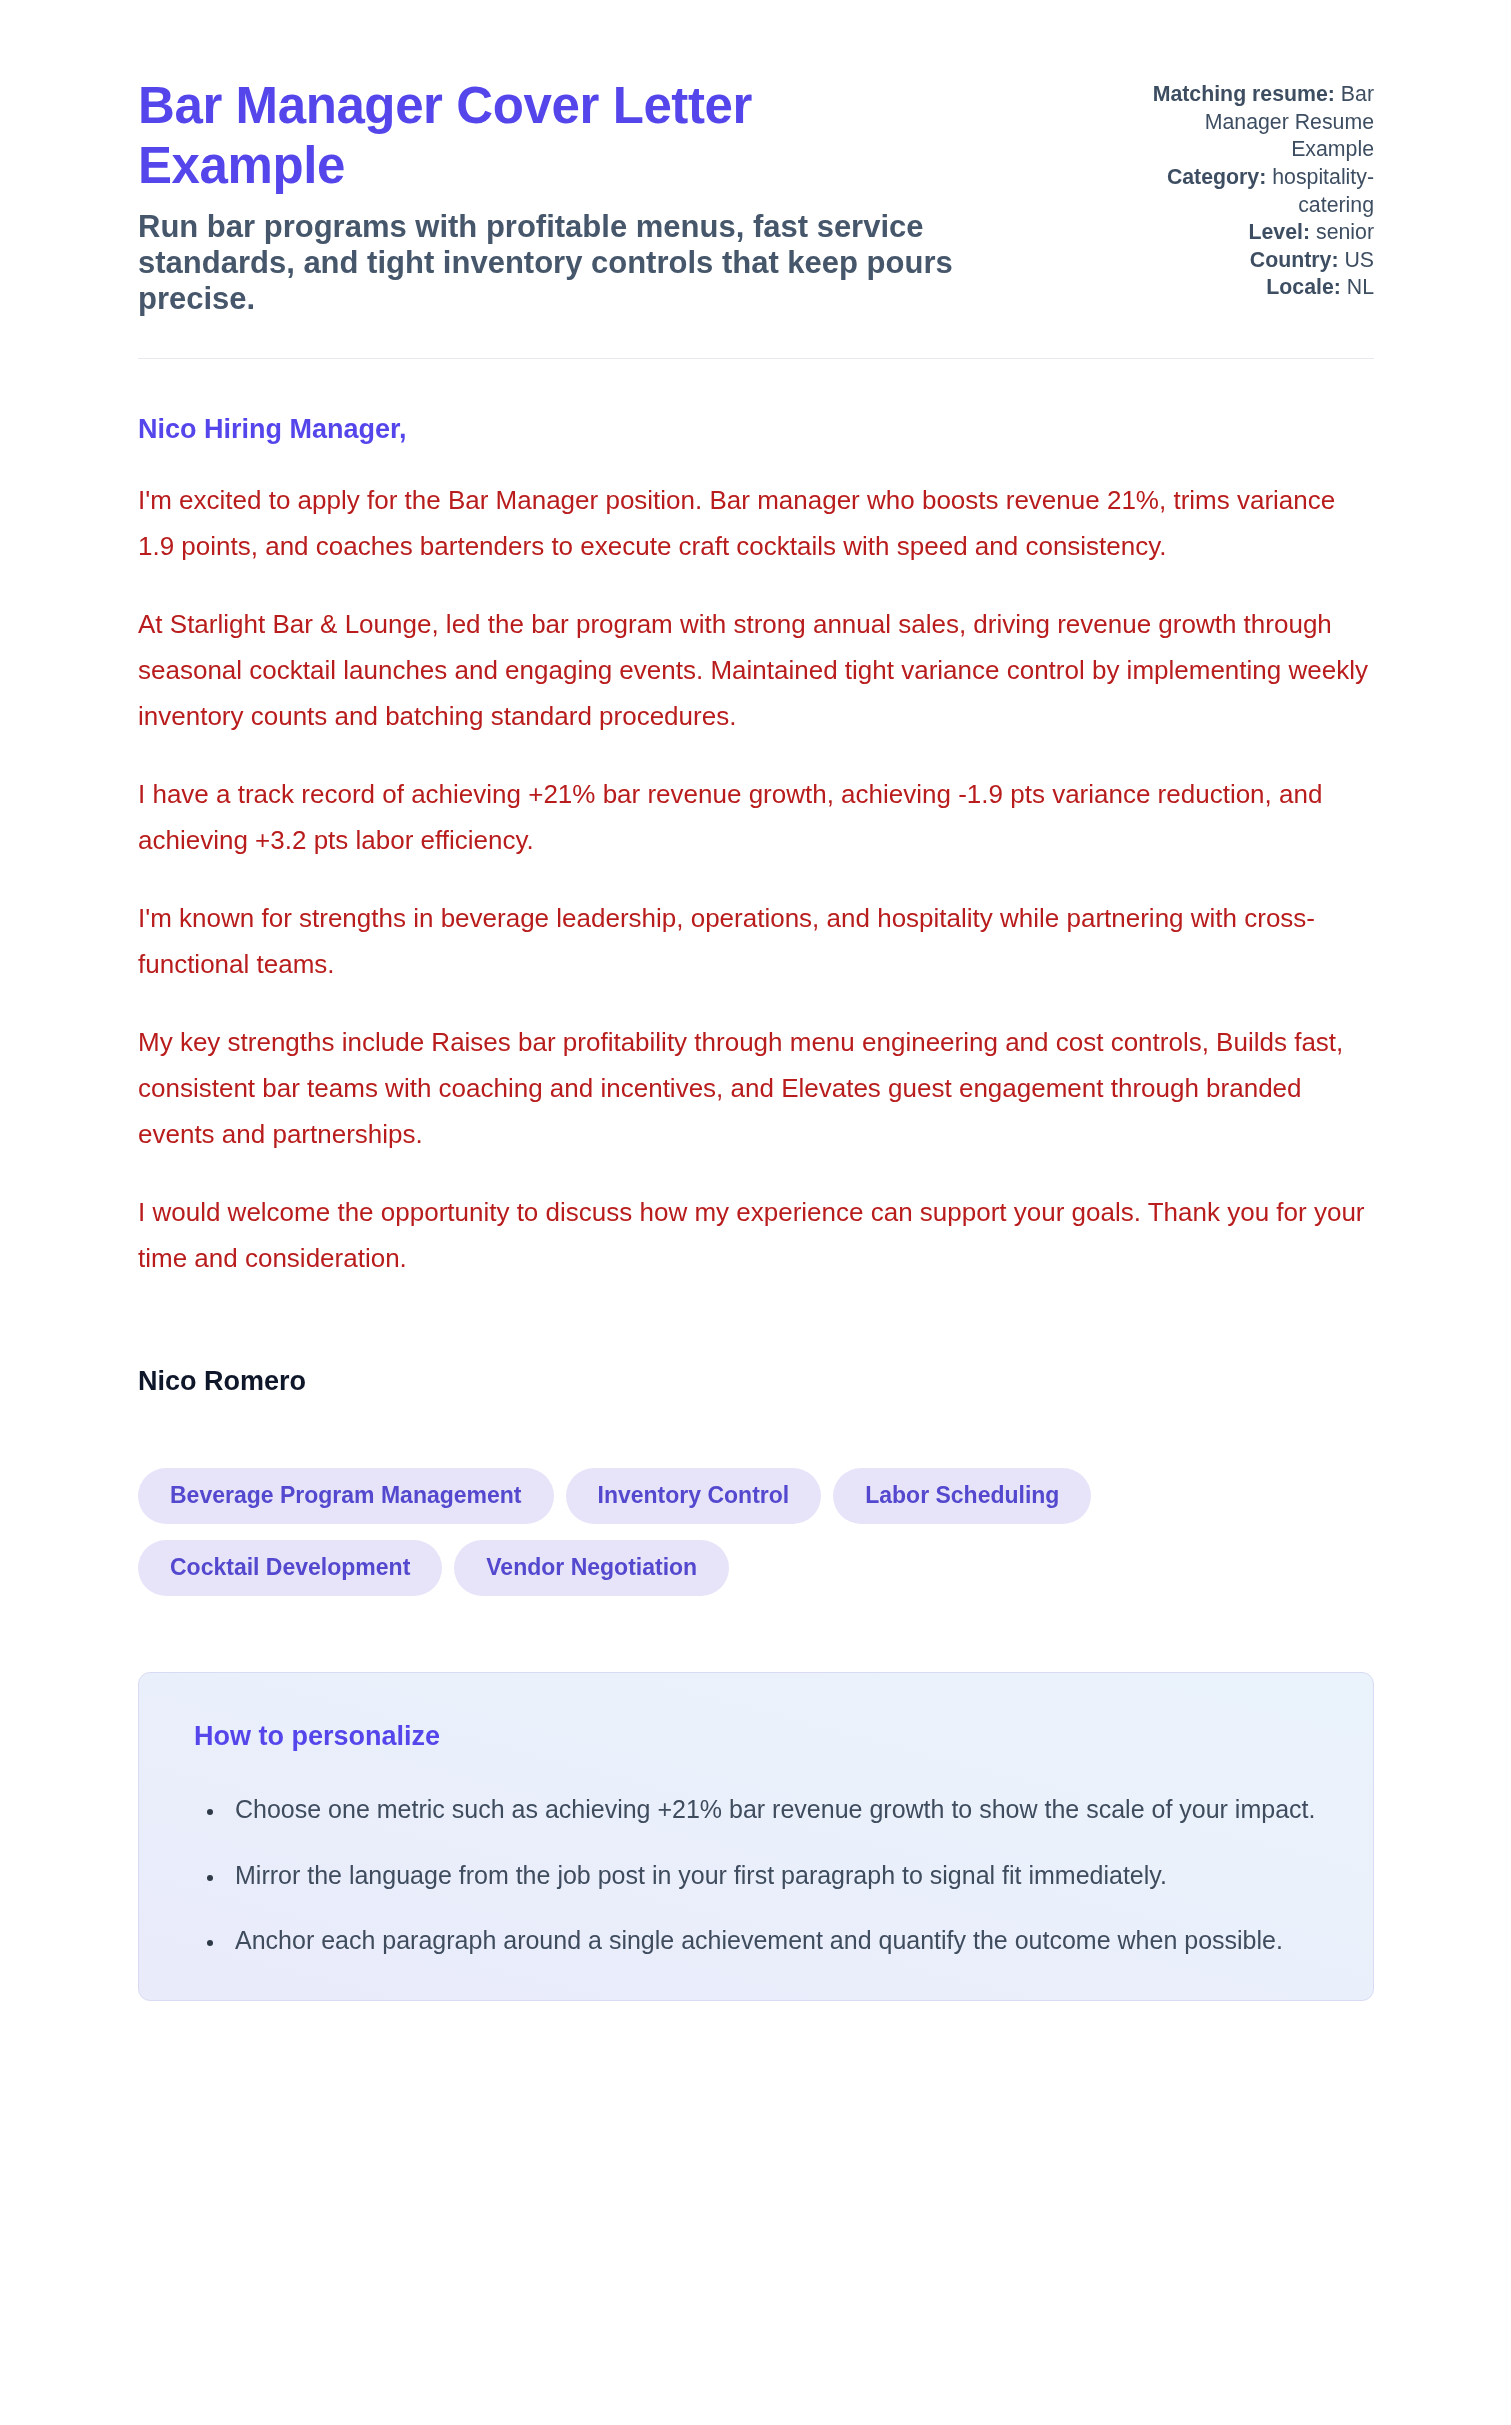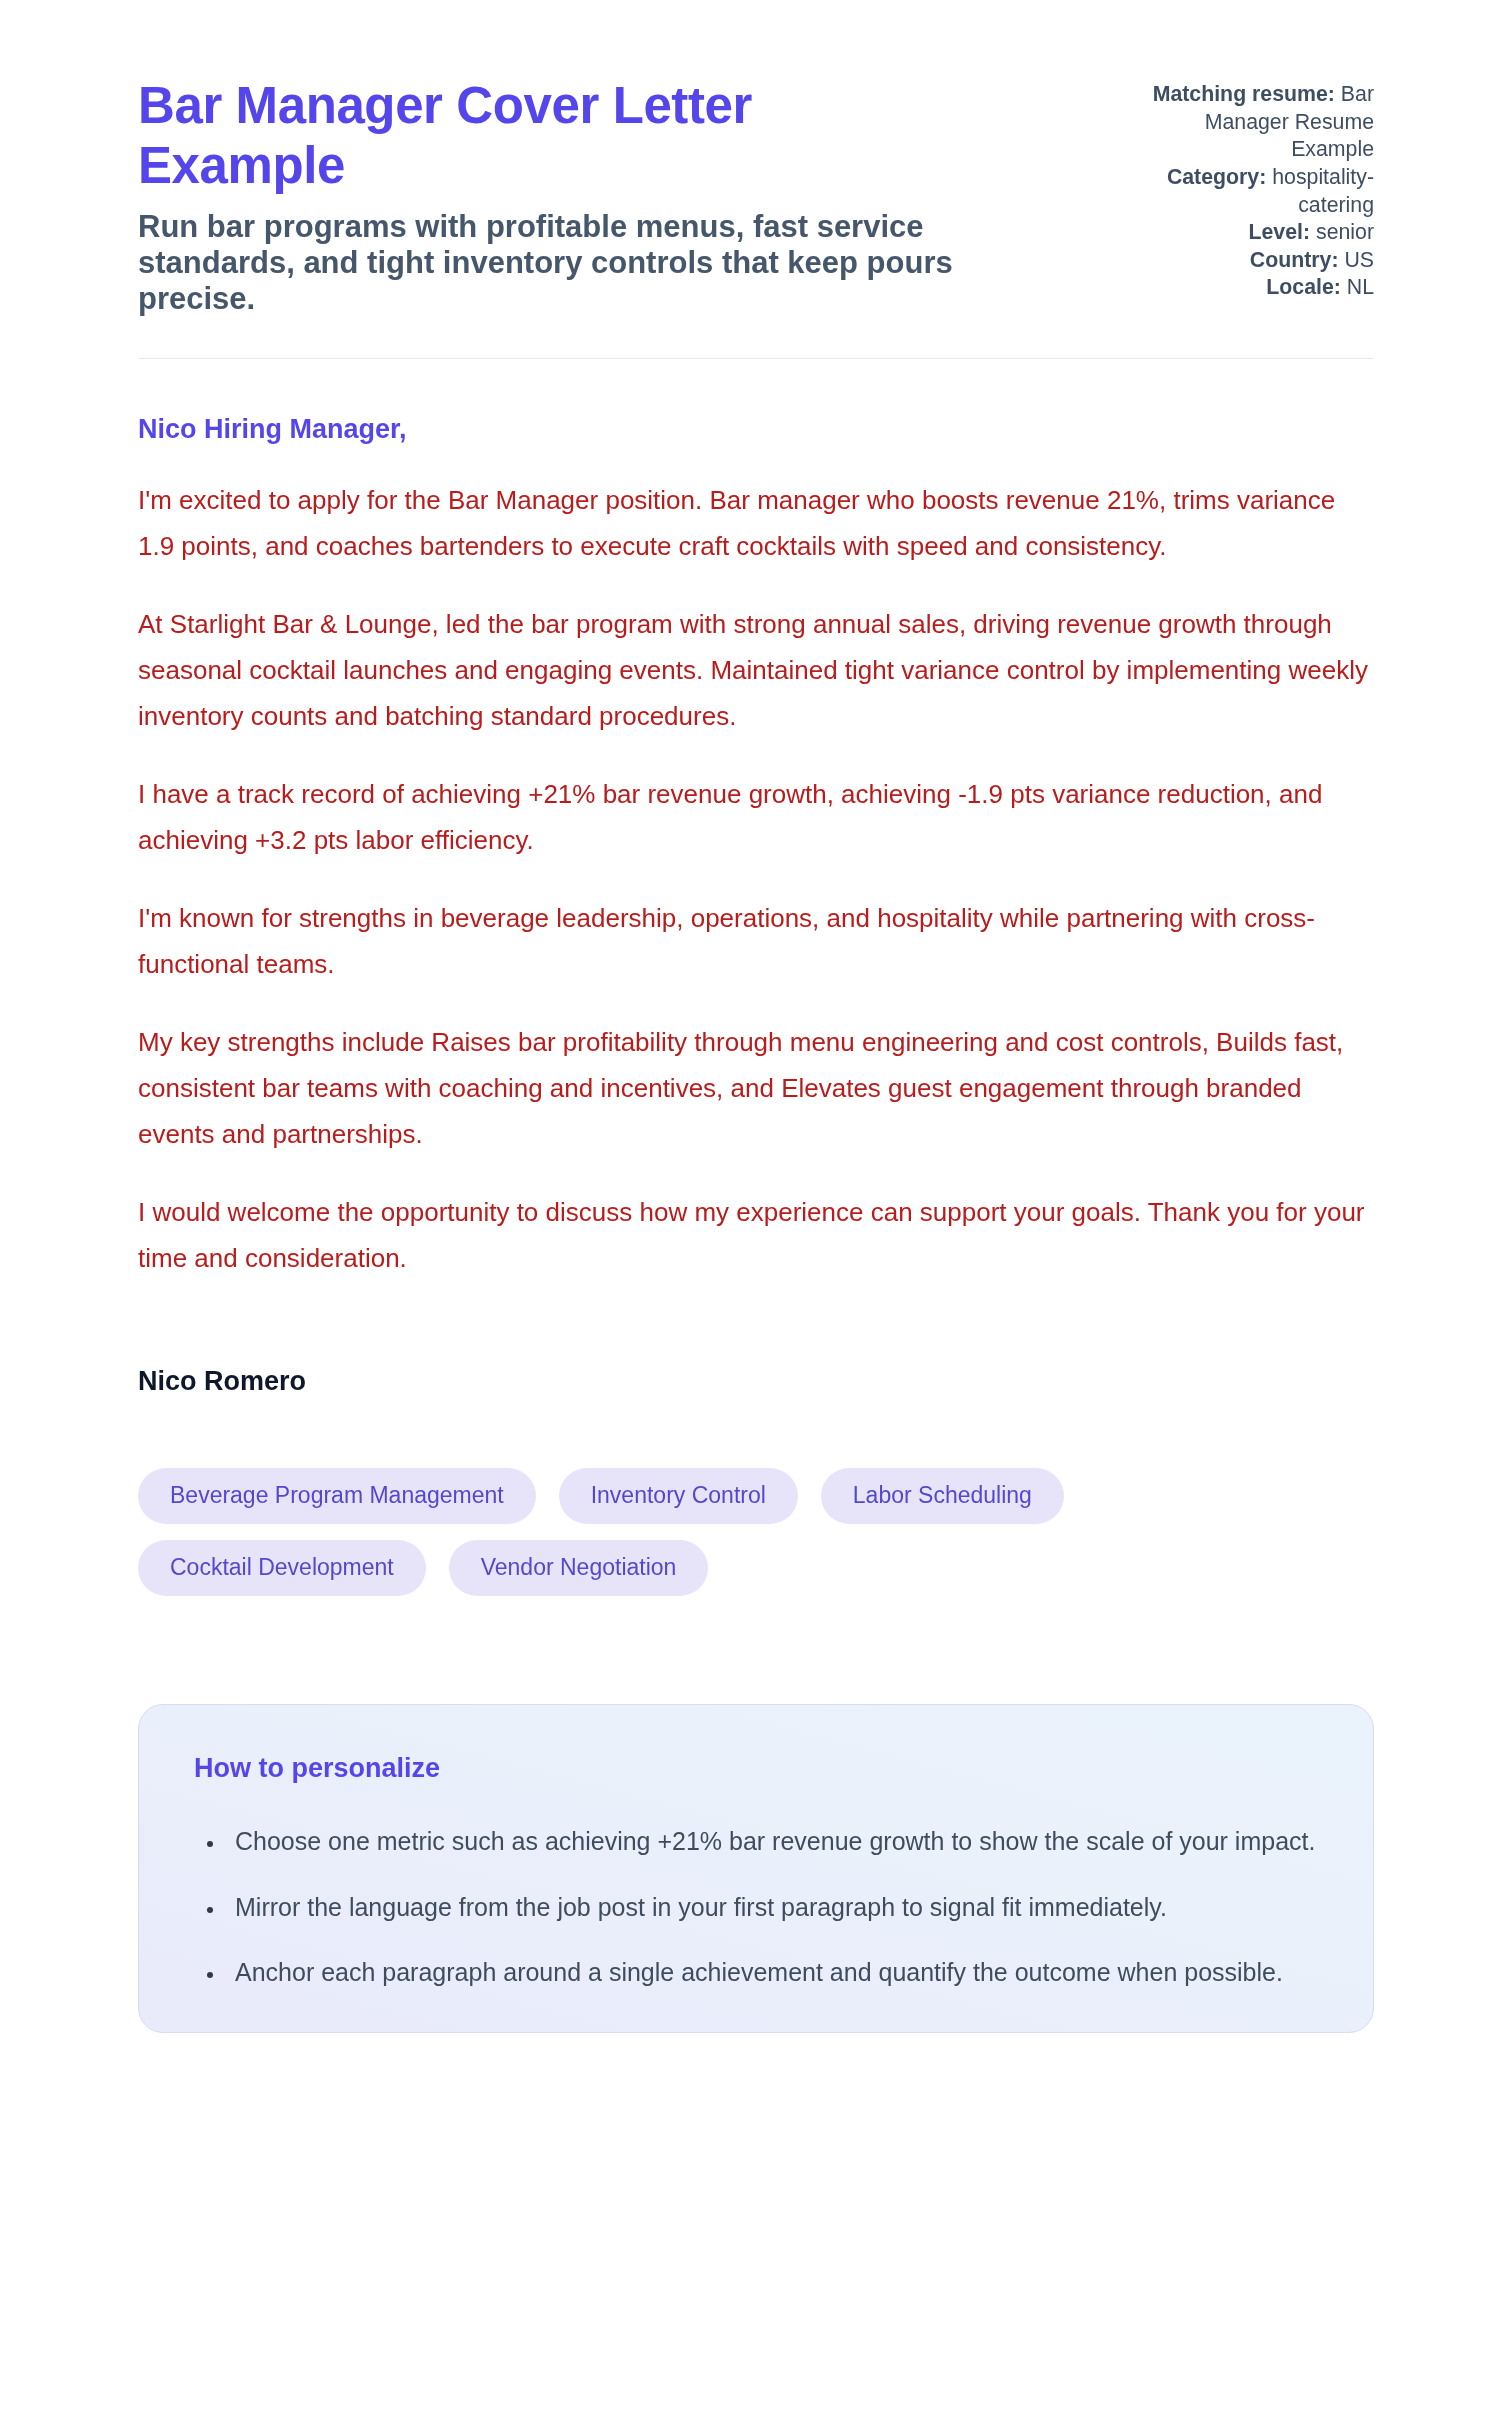--- a/index.html
+++ b/index.html
@@ -72,39 +72,40 @@
     margin-top: 27px;
     font-size: 26px;
     color: #4A5A6E;
   }
 
   
   .tags {
     margin-top: 71px;
     display: flex;
     flex-wrap: wrap;
-    gap: 16px 23px;
+    gap: 16px 12px;
     max-width: 1174px;
+    font-weight: bold;
   }
   .tag {
     display: inline-block;
     background: #E7E4FA;
     color: #5348CE;
     font-size: 23px;
     line-height: 27.6px;
     padding: 14.2px 32px;
     border-radius: 888px;
     cursor: pointer;
   }
 
   
   .tip-box {
-    margin-top: 108px;
+    margin-top: 76px;
     border: 0.9px solid #D8DBF3;
-    border-radius: 25px;
+    border-radius: 12px;
     background: linear-gradient(to top right, #E9EAFA 0%, #EAF1FB 60%, #EAF2FB 100%);
     padding: 48px 55px 37px 55px;
   }
   .tip-box h2 {
     font-size: 27px;
     font-weight: 700;
     color: #5546EB;
   }
   .tip-box ul {
     margin-top: 34px;

